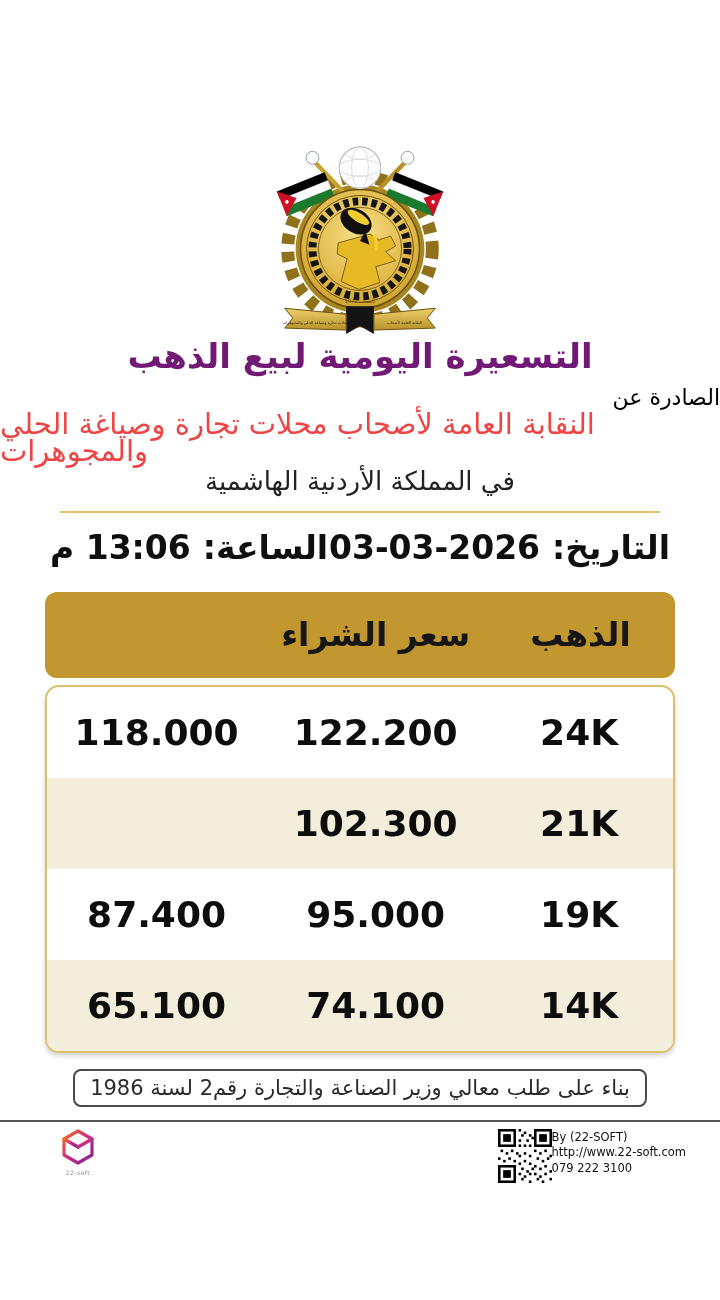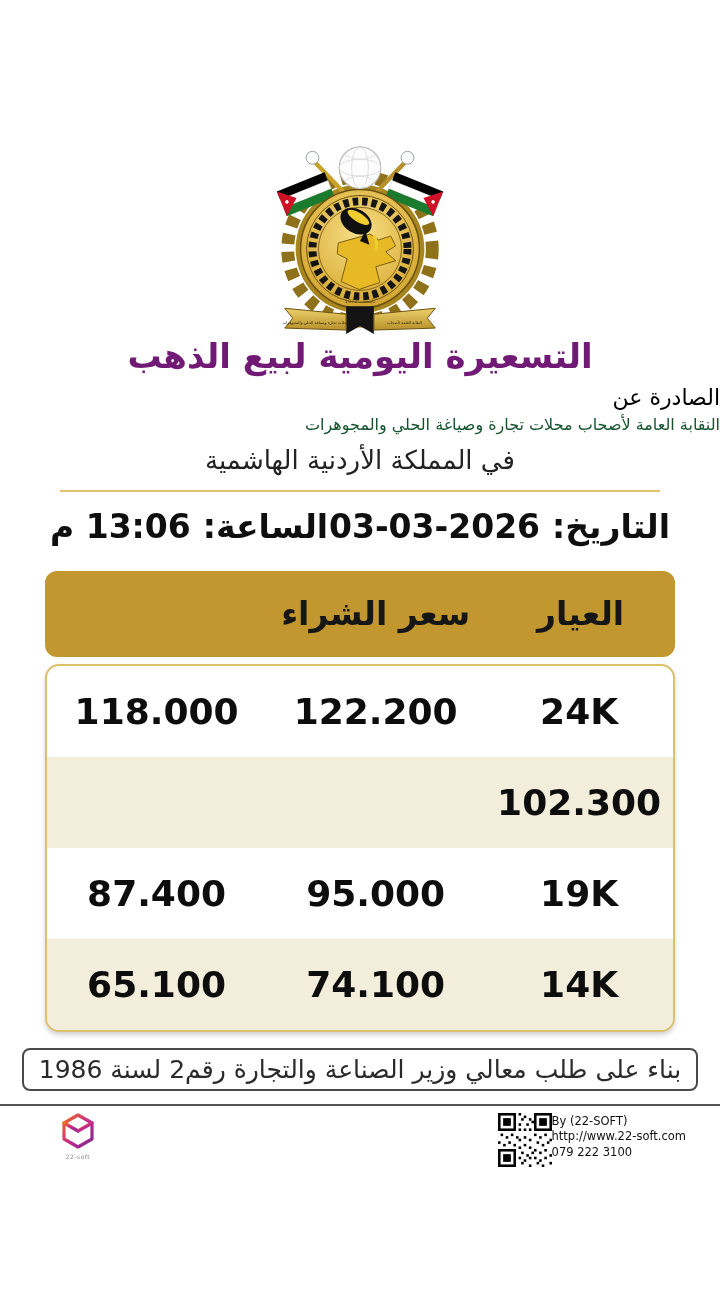--- a/index.html
+++ b/index.html
@@ -5,22 +5,22 @@
   * { box-sizing: border-box; }
   html,body { margin:0; padding:0; }
   body {
     width:720px; height:1300px; background:#ffffff;
     font-family:"DejaVu Sans", sans-serif; color:#1c1c1c; overflow:hidden;
   }
   .emblem-wrap { width:180px; height:198px; margin:138px auto 0; }
 
   .title   { text-align:center; direction:rtl; font-size:34px; font-weight:bold; color:#701a75; line-height:1.2; margin-top:0; }
   .issued  { text-align:right; direction:rtl; font-size:22px; color:#000000; line-height:26px; margin-top:8px; }
-  .synd    { text-align:right; direction:rtl; font-size:16px; color:#14532d; line-height:27px; }
-  .country { text-align:center; direction:rtl; font-size:26px; color:#222; line-height:32px; margin-top:6px; font-weight:500; }
+  .synd    { text-align:left; direction:rtl; font-size:29px; color:#ef4444; line-height:27px; }
+  .country { text-align:center; direction:rtl; font-size:26px; color:#222; line-height:32px; margin-top:0; font-weight:500; }
 
   .gold-divider { border:none; border-top:2px solid #E2C36B; width:600px; margin:14px auto 0; }
 
   .dt-row { direction:rtl; display:flex; justify-content:space-between; padding:0 50px; margin-top:14px;
             font-weight:bold; font-size:33px; color:#0f0f0f; line-height:1.3; }
   .dt-item { display:flex; gap:12px; white-space:nowrap; }
 
   .price-header {
     width:630px; height:86px; margin:22px auto 0; background:#C39730; border-radius:12px;
     display:grid; grid-template-columns:30% 35% 35%; direction:rtl; align-items:center;
@@ -32,21 +32,21 @@
     box-shadow:0 3px 5px rgba(0,0,0,0.18);
   }
   .price-row {
     height:91px; display:grid; grid-template-columns:30% 35% 35%; direction:rtl;
     align-items:center; text-align:center; font-weight:bold; font-size:36px; color:#0d0d0d;
   }
   .price-row.alt { background:#F3EEDC; }
 
   .note-wrap { text-align:center; margin-top:16px; }
   .note-box  { display:inline-block; direction:rtl; border:2px solid #4a4a4a; border-radius:8px;
-               padding:5px 15px; font-size:25px; color:#2a2a2a; }
+               padding:5px 15px; font-size:21px; color:#2a2a2a; }
 
   .footer-line { border:none; border-top:2px solid #555; margin:13px 0 0; width:720px; }
   .footer { display:flex; justify-content:space-between; align-items:flex-start; padding:7px 34px 0 58px; }
   .brand { text-align:center; width:40px; }
   .brand-label { font-size:6px; color:#8a8a8a; margin-top:0; letter-spacing:0.5px; }
   .credit { display:flex; gap:0; align-items:flex-start; }
   .credit-text { font-size:11.5px; color:#111; line-height:1.35; padding-top:1px; font-weight:500; }
 </style>
 </head>
 <body>
@@ -140,31 +140,32 @@
     <span>التاريخ:</span>
     <span dir="ltr">03-03-2026</span>
   </div>
   <div class="dt-item">
     <span>الساعة:</span>
     <span>13:06 م</span>
   </div>
 </div>
 
 <div class="price-header">
-  <div>العيار</div>
+  <div>الذهب</div>
   <div>سعر الشراء</div>
 </div>
 
 <div class="price-body">
   <div class="price-row">
     <div>24K</div>
     <div>122.200</div>
     <div>118.000</div>
   </div>
   <div class="price-row alt">
+    <div>21K</div>
     <div>102.300</div>
   </div>
   <div class="price-row">
     <div>19K</div>
     <div>95.000</div>
     <div>87.400</div>
   </div>
   <div class="price-row alt">
     <div>14K</div>
     <div>74.100</div>

